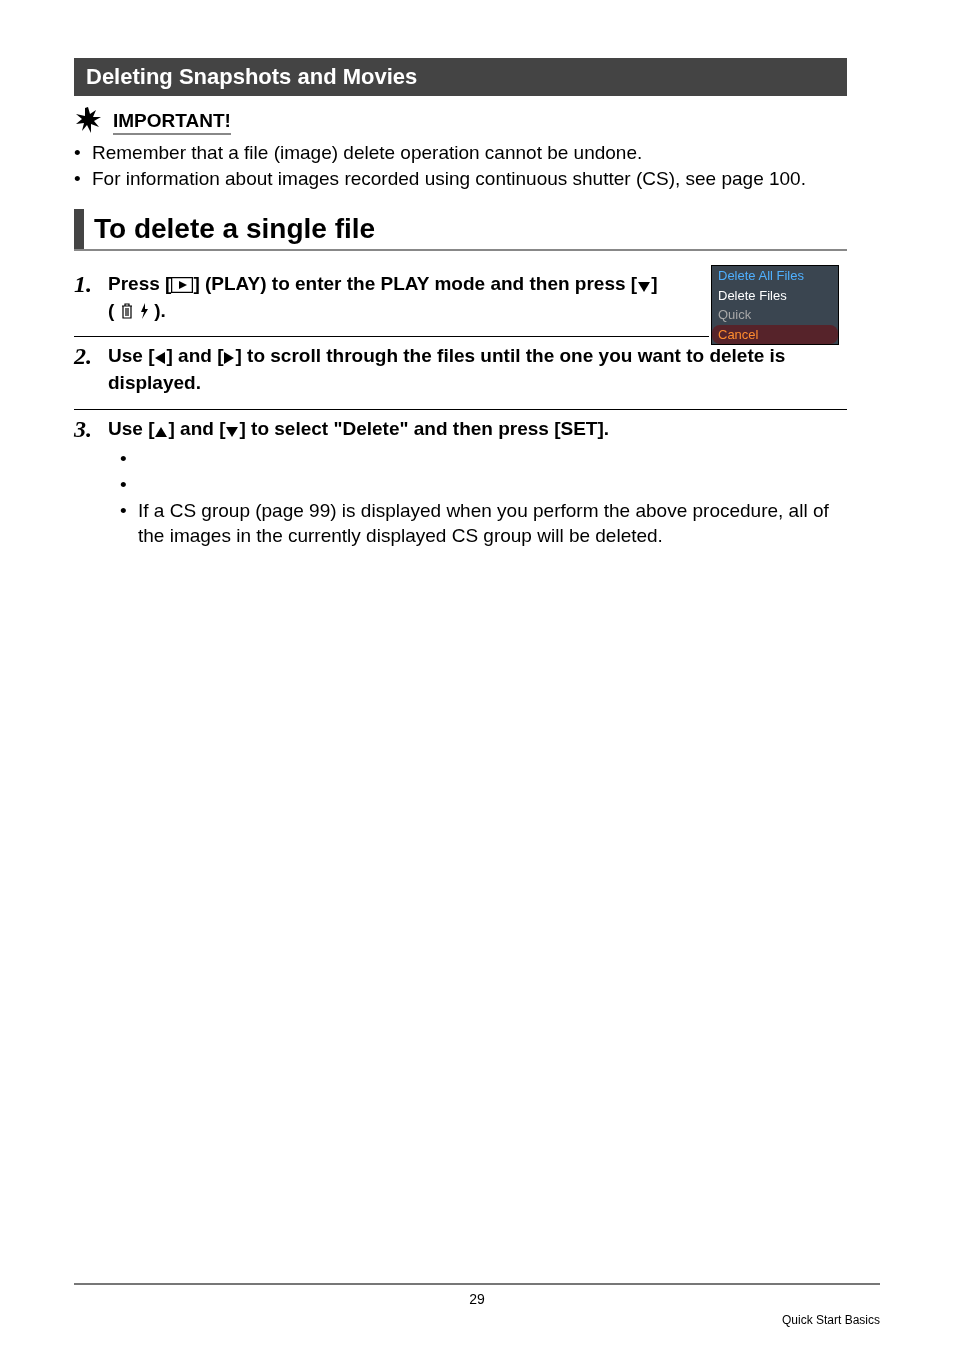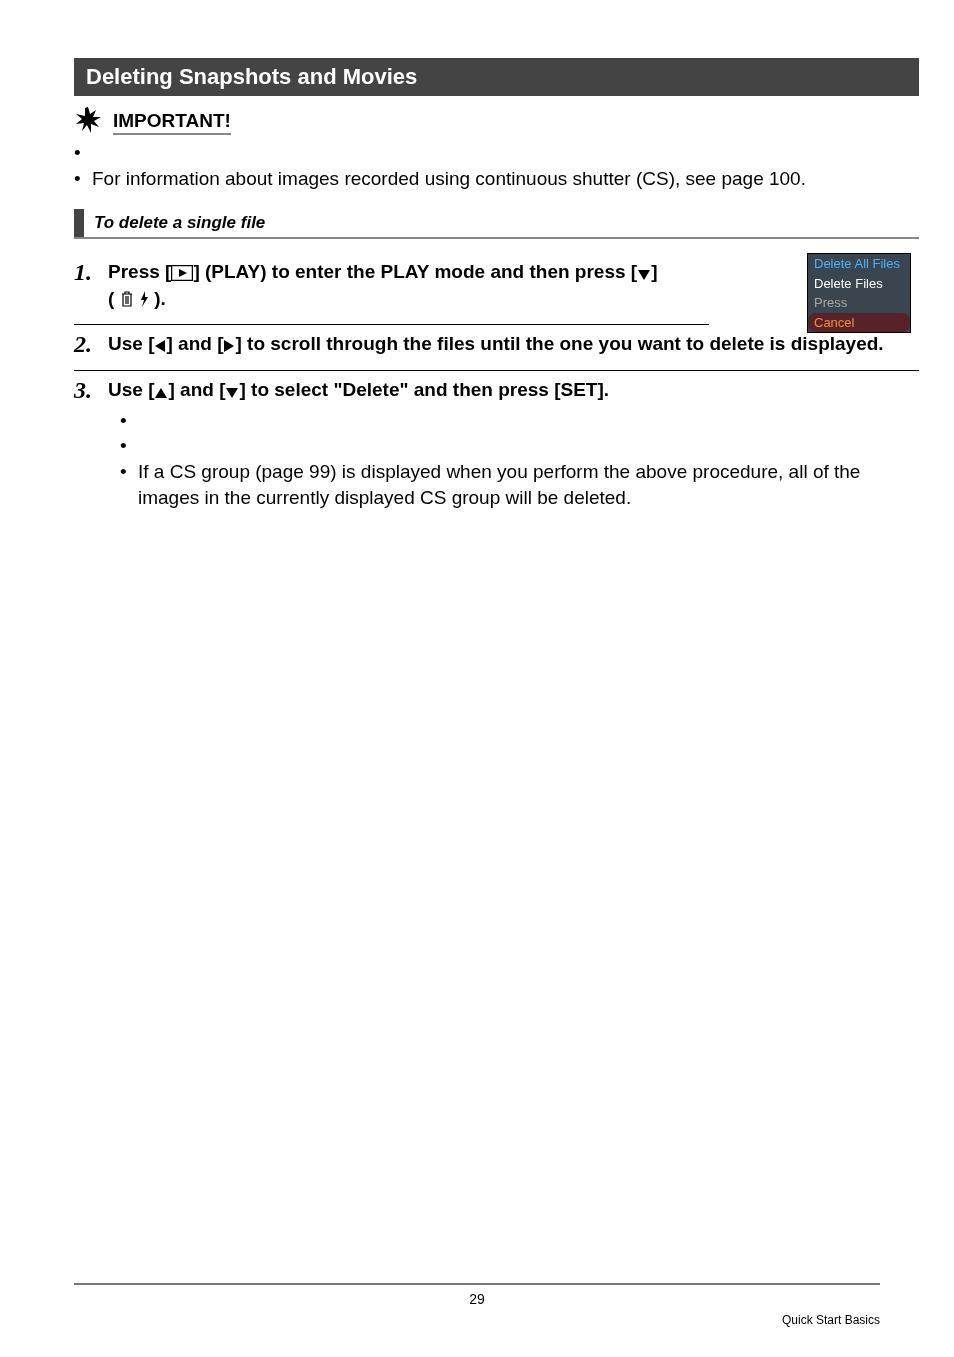--- a/index.html
+++ b/index.html
@@ -9,21 +9,21 @@
   }
   body {
     font-family: Arial, Helvetica, sans-serif;
     background: #fff;
     width: 954px;
     height: 1357px;
     position: relative;
     color: #000;
   }
   .page {
-    padding: 58px 35px 0 74px;
+    padding: 58px 107px 0 74px;
   }
   .section-header {
     background: #444444;
     color: #fff;
     font-size: 22px;
     font-weight: bold;
     padding: 6px 12px;
     margin-bottom: 10px;
   }
   .intro-text {
@@ -63,24 +63,23 @@
     align-items: stretch;
     border-bottom: 2px solid #888;
     margin-bottom: 14px;
   }
   .sub-header-bar {
     width: 10px;
     background: #444444;
     margin-right: 10px;
   }
   .sub-header-text {
-    font-size: 17px;
+    font-size: 28px;
     font-weight: bold;
     padding: 4px 0 4px 0;
-    font-style: italic;
   }
   .steps {
     font-size: 19px;
   }
   .step {
     display: flex;
     padding-top: 6px;
   }
   .step-num {
     font-family: "Times New Roman", serif;
@@ -117,21 +116,21 @@
     width: 18px;
     flex-shrink: 0;
   }
   .step1-wrap {
     position: relative;
   }
   .delete-menu {
     position: absolute;
     right: 8px;
     top: 0px;
-    width: 104px;
+    width: 128px;
     background: #3a4550;
     font-size: 13px;
     border: 1px solid #000;
     line-height: 1.35;
   }
   .delete-menu .item {
     padding: 1px 6px;
   }
   .delete-menu .blue1 { color: #4fb0ff; }
   .delete-menu .blue2 { color: #ffffff; }
@@ -175,20 +174,21 @@
       <svg width="28" height="28" viewBox="0 0 28 28">
         <polygon points="14,1 16,8 22,4 19,11 27,11 20,15 25,21 17,18 17,27 13,19 8,25 10,17 2,18 8,13 2,8 11,10 11,2" fill="#000"></polygon>
       </svg>
     </span>
     <span class="important-label">IMPORTANT!</span>
   </div>
 
   <div class="bullet-list">
     <div class="row">
       <span class="bul">•</span>
+      <span>Remember that a file (image) delete operation cannot be undone.</span>
     </div>
     <div class="row">
       <span class="bul">•</span>
       <span>For information about images recorded using continuous shutter (CS), see page 100.</span>
     </div>
   </div>
 
   <div class="sub-header-wrap">
     <div class="sub-header-bar"></div>
     <div class="sub-header-text">To delete a single file</div>
@@ -212,21 +212,21 @@
           <svg class="icon-inline" width="10" height="18" viewBox="0 0 10 18">
               <polygon points="6,1 2,10 5,10 3,17 9,7 6,7" fill="#000"></polygon>
             </svg>
           <span>).</span>
         </div>
       </div>
 
       <div class="delete-menu">
         <div class="item blue1">Delete All Files</div>
         <div class="item blue2">Delete Files</div>
-        <div class="item gray">Press</div>
+        <div class="item gray">Quick</div>
         <div class="item orange">Cancel</div>
       </div>
     </div>
 
     <hr class="hr" style="max-width:635px;">
 
     <div class="step">
       <div class="step-num">2.</div>
       <div class="step-body">
         <div class="step-title">

